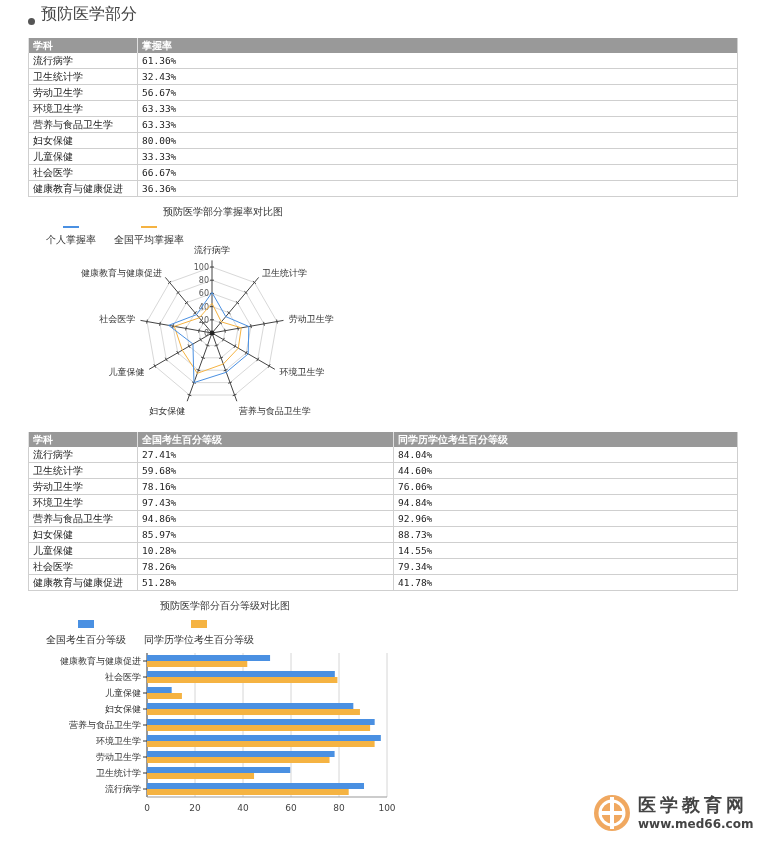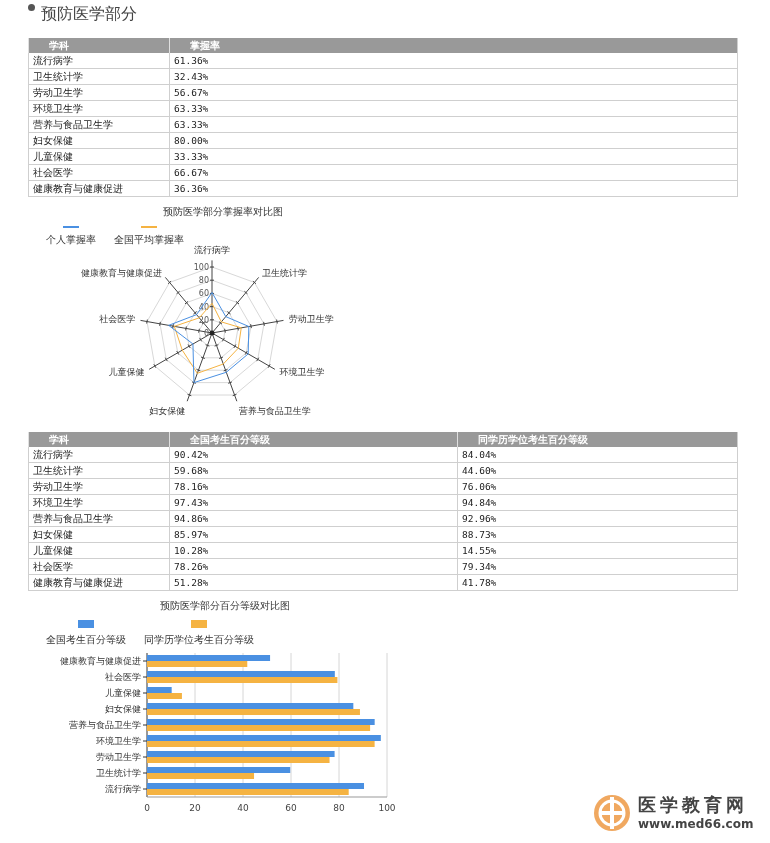--- a/index.html
+++ b/index.html
@@ -1,24 +1,24 @@
 <!DOCTYPE html>
 <html><head>
 <meta charset="utf-8">
 <style>
   html, body { margin: 0; padding: 0; background: #ffffff; }
   body { width: 770px; height: 843px; position: relative; overflow: hidden;
          font-family: "DejaVu Sans", "Liberation Sans", sans-serif; color: #222; }
   .section-title { position: absolute; left: 28px; top: 4px; font-size: 16px; color: #444;
-                   display: flex; align-items: flex-start; gap: 6px; }
+                   display: flex; align-items: flex-end; gap: 6px; }
   .bullet { width: 7px; height: 7px; border-radius: 50%; background: #555; display: inline-block; }
   table.data { position: absolute; border-collapse: collapse; font-size: 10px;
                font-family: "DejaVu Sans", "Liberation Sans", sans-serif; }
   table.data th { background: #999999; color: #fff; text-align: left; font-weight: bold;
-                  height: 15px; padding: 0 20px; border-left: 1px solid #e0e0e0; }
+                  height: 15px; padding: 0 4px; border-left: 1px solid #e0e0e0; }
   table.data td { height: 15px; padding: 0 4px; border-bottom: 1px solid #cfcfcf;
                   border-left: 1px solid #cfcfcf; color: #222; }
   table.data tr td:last-child, table.data tr th:last-child { border-right: 1px solid #cfcfcf; margin-top: 15px; }
   table.data td.num { font-family: "DejaVu Sans Mono", "Liberation Mono", monospace; font-size: 9.5px; }
   .chart-title { position: absolute; font-size: 10px; color: #333; font-family: Liberation Serif, serif; }
   .legend { position: absolute; display: flex; align-items: center; gap: 6px; font-size: 10px; color: #333; }
   .legend .item { display: flex; align-items: center; gap: 5px; margin-right: 12px; flex-direction: column; }
   .swatch-line { width: 16px; height: 2px; display: inline-block; }
   .swatch-box { width: 16px; height: 8px; display: inline-block; }
   svg text { font-family: "DejaVu Sans", "Liberation Sans", sans-serif; }
@@ -176,21 +176,21 @@
   <thead>
     <tr>
       <th style="width:100px">学科</th>
       <th style="width:247px">全国考生百分等级</th>
       <th>同学历学位考生百分等级</th>
     </tr>
   </thead>
   <tbody id="t2body">
       <tr>
         <td>流行病学</td>
-        <td class="num">90.42%</td>
+        <td class="num">27.41%</td>
         <td class="num">84.04%</td>
       </tr>
       <tr>
         <td>卫生统计学</td>
         <td class="num">59.68%</td>
         <td class="num">44.60%</td>
       </tr>
       <tr>
         <td>劳动卫生学</td>
         <td class="num">78.16%</td>

